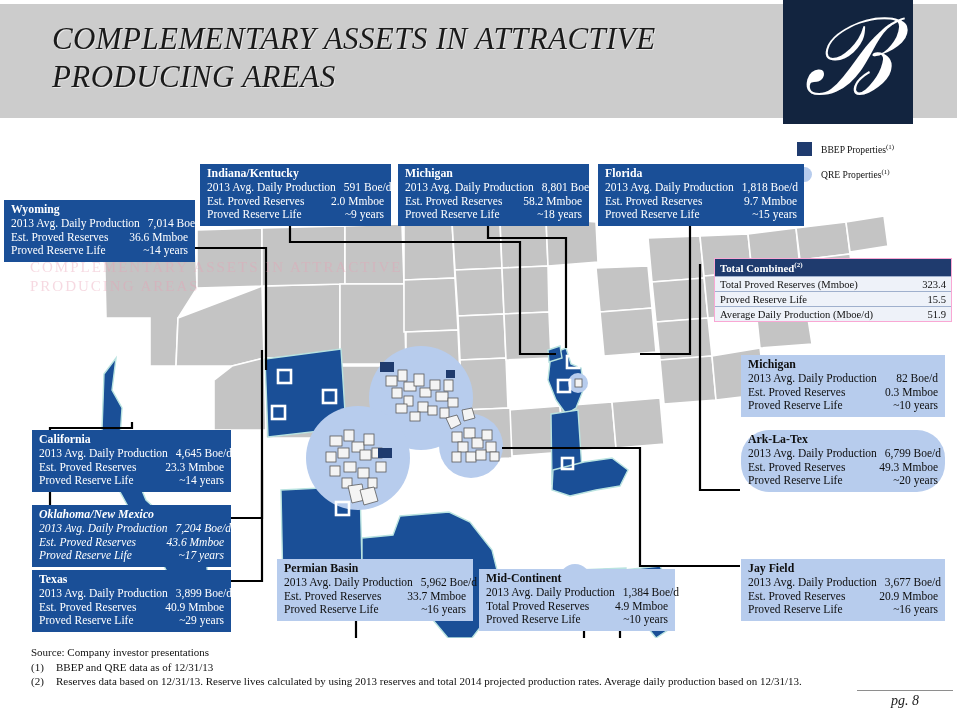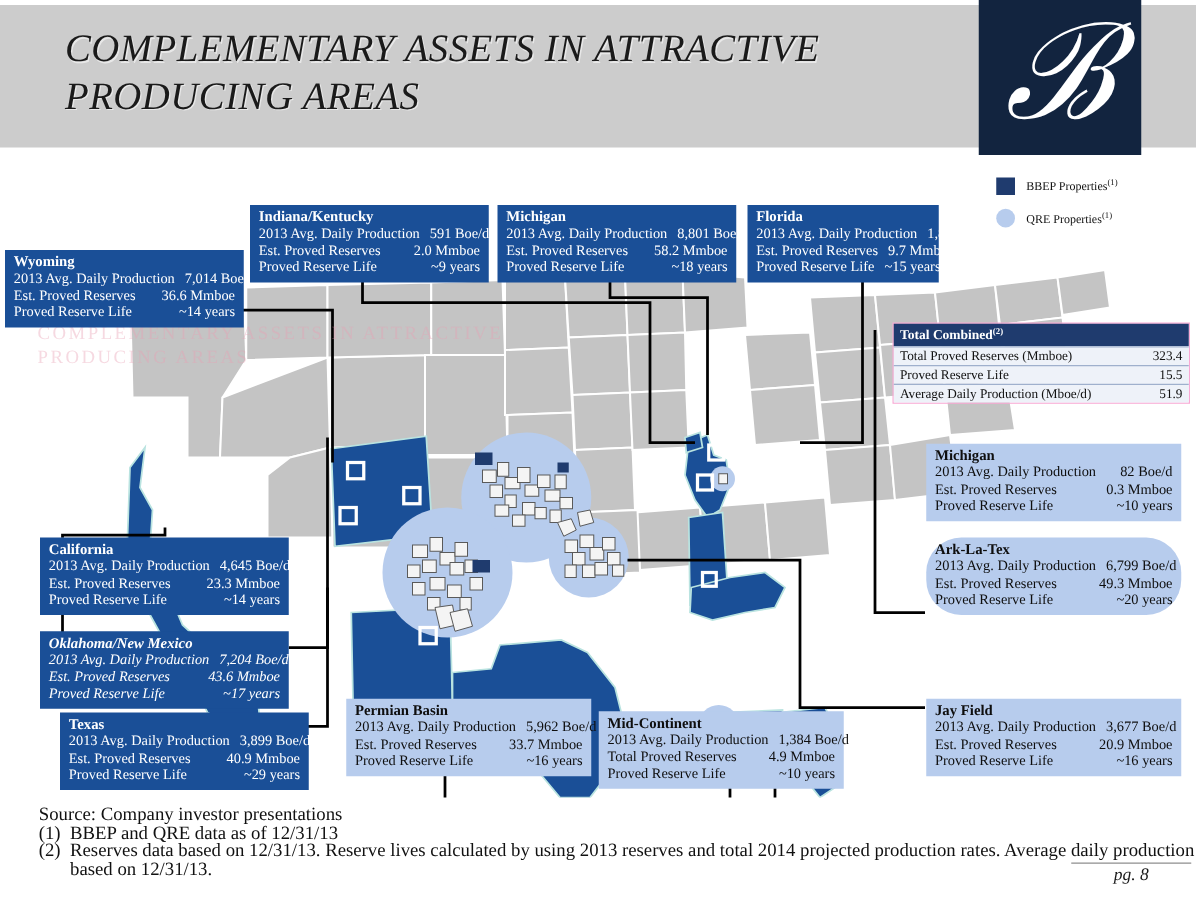--- a/index.html
+++ b/index.html
@@ -138,21 +138,21 @@
     width: 15px; height: 15px;
     border-radius: 50%;
     background: #b7cced;
     margin-right: 9px;
   }
   .sup { font-size: 7px; vertical-align: super; }
 
   
   .notes {
     position: absolute; left: 31px; top: 645px;
-    font-size: 15px;
+    font-size: 11px;
     line-height: 14.5px;
     color: #111111;
     font-family: "Liberation Serif", "DejaVu Serif", serif;
   }
   .note-line { display: flex; }
   .note-line .num { width: 25px; flex: 0 0 25px; }
 
   
   .footer-rule {
     position: absolute; left: 857px; top: 690px;
@@ -451,21 +451,21 @@
         </div>
         <div class="bx-row">
           <span class="lbl">Est. Proved Reserves</span>
           <span class="val">58.2 Mmboe</span>
         </div>
         <div class="bx-row">
           <span class="lbl">Proved Reserve Life</span>
           <span class="val">~18 years</span>
         </div>
       </div>
-      <div class="box dark" style="left: 598px; top: 164px; width: 153px;">
+      <div class="box dark" style="left: 598px; top: 164px; width: 206px;">
         <div class="bx-title">Florida</div>
         <div class="bx-row">
           <span class="lbl">2013 Avg. Daily Production</span>
           <span class="val">1,818 Boe/d</span>
         </div>
         <div class="bx-row">
           <span class="lbl">Est. Proved Reserves</span>
           <span class="val">9.7 Mmboe</span>
         </div>
         <div class="bx-row">
@@ -496,21 +496,21 @@
         </div>
         <div class="bx-row">
           <span class="lbl">Est. Proved Reserves</span>
           <span class="val">43.6 Mmboe</span>
         </div>
         <div class="bx-row">
           <span class="lbl">Proved Reserve Life</span>
           <span class="val">~17 years</span>
         </div>
       </div>
-      <div class="box dark" style="left: 48px; top: 570px; width: 199px;">
+      <div class="box dark" style="left: 32px; top: 570px; width: 199px;">
         <div class="bx-title">Texas</div>
         <div class="bx-row">
           <span class="lbl">2013 Avg. Daily Production</span>
           <span class="val">3,899 Boe/d</span>
         </div>
         <div class="bx-row">
           <span class="lbl">Est. Proved Reserves</span>
           <span class="val">40.9 Mmboe</span>
         </div>
         <div class="bx-row">

